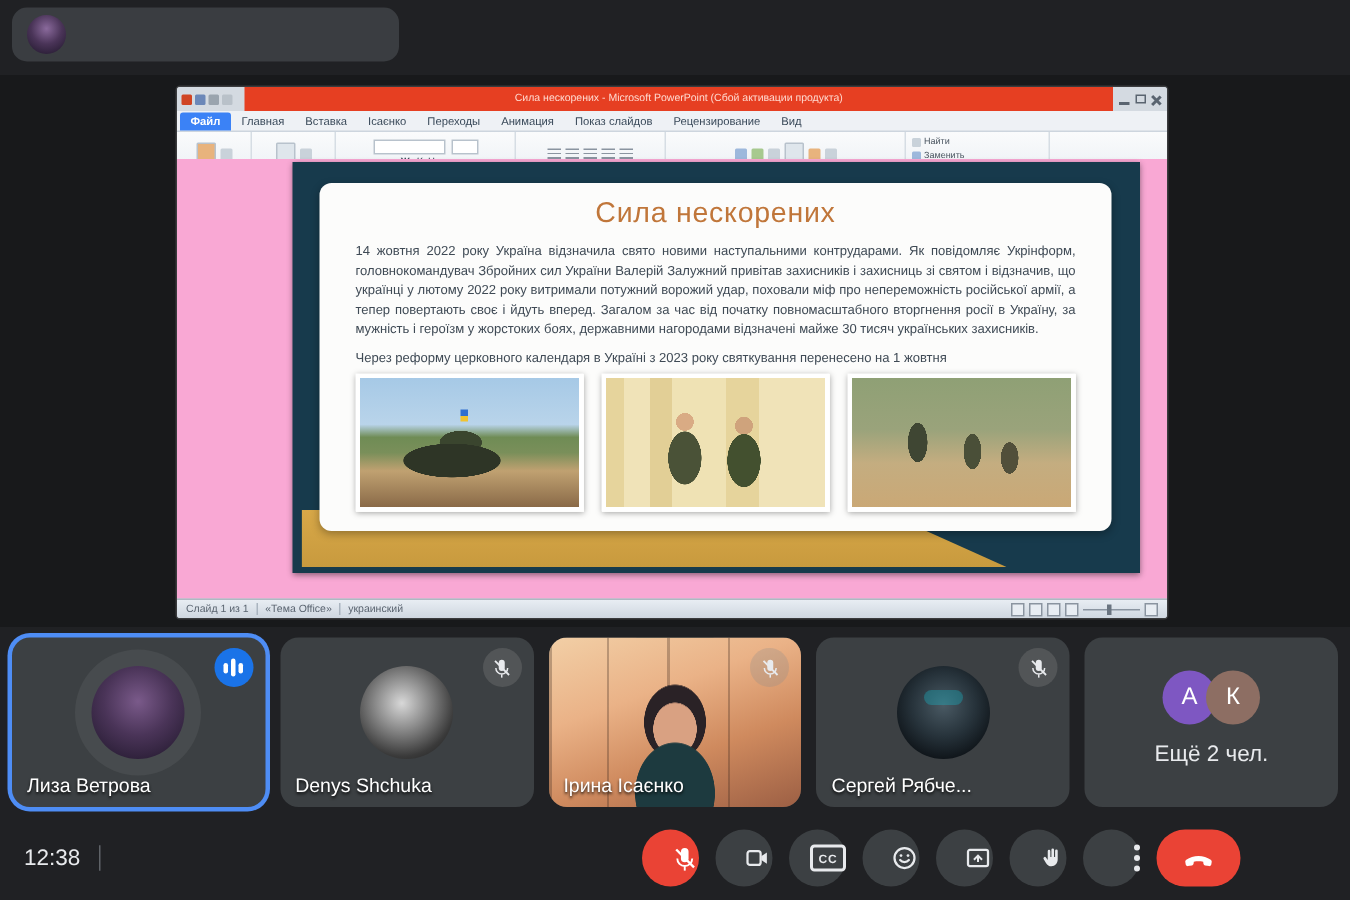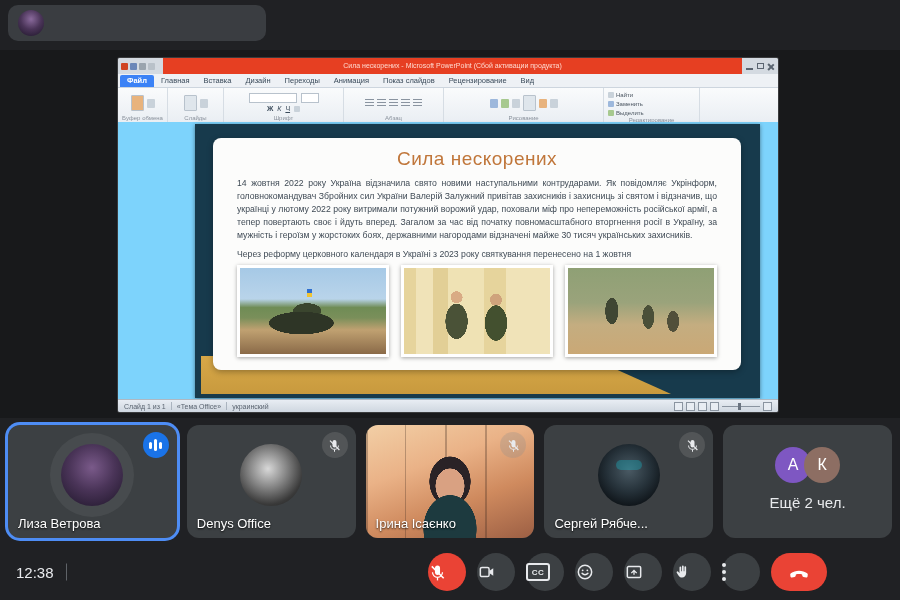--- a/index.html
+++ b/index.html
@@ -56,21 +56,21 @@
   .blob.green{background:#a7c98f;}
   .fontbox{width:46px;height:8px;background:#fff;border:1px solid #b8c2cc;}
   .fontrow{display:flex;gap:4px;align-items:center;}
   .fbtn{font-size:7px;color:#3a4a5a;line-height:8px;}
   .fbtn.b{font-weight:bold;} .fbtn.i{font-style:italic;} .fbtn.u{text-decoration:underline;}
   .alignicon{width:9px;height:8px;background:repeating-linear-gradient(180deg,#8a94a0 0 1px,transparent 1px 3px);}
   .editrow{display:flex;align-items:center;gap:2px;font-size:6px;color:#4a5560;line-height:8px;white-space:nowrap;}
   .editrow .blob{width:6px;height:6px;}
   .editcol{flex:1;display:flex;flex-direction:column;justify-content:center;gap:1px;}
 
-  .pp-workarea{position:absolute;left:0;top:64px;width:720px;bottom:13px;background:#7dd3fc;}
+  .pp-workarea{position:absolute;left:0;top:48px;width:720px;bottom:13px;background:#f9a8d4;}
   .pp-scrollbar{position:absolute;right:1px;top:2px;bottom:2px;width:8px;background:#d8dee5;
     border-left:1px solid #b8c0ca;}
   .pp-scrollthumb{position:absolute;top:2px;left:1px;width:5px;height:90px;background:#aab4bf;border-radius:3px;}
 
   .slide{position:absolute;left:77px;top:2px;width:565px;height:274px;
     background:#173a4c;box-shadow:0 1px 4px rgba(0,0,0,.45);}
   .slide-gold{position:absolute;left:6px;bottom:4px;width:470px;height:38px;
     background:linear-gradient(#d8a848,#c89a3e);
     clip-path:polygon(0 0,82% 0,100% 100%,0 100%);}
   .slide-card{position:absolute;left:18px;top:14px;width:528px;height:232px;
@@ -152,21 +152,21 @@
   .more-label{text-align:center;margin-top:11px;color:#e8eaed;font-size:15px;}
 
   
   .footer{position:absolute;left:0;bottom:0;width:900px;height:56px;}
   .foot-left{position:absolute;left:16px;top:50%;transform:translateY(-50%);
     display:flex;align-items:flex-end;gap:12px;color:#e8eaed;font-size:15px;font-weight:500;}
   .foot-div{width:1px;height:17px;background:#5f6368;}
   .controls{position:absolute;left:428px;top:50%;transform:translateY(-50%);
     display:flex;align-items:center;gap:11px;}
   .cbtn{width:38px;height:38px;border-radius:50%;background:#3c4043;
-    display:flex;align-items:center;justify-content:flex-start;}
+    display:flex;align-items:center;justify-content:flex-end;}
   .cbtn.red{background:#ea4335;}
   .endcall{width:56px;height:38px;border-radius:19px;background:#ea4335;
     display:flex;align-items:center;justify-content:center;}
   .ccbox{width:20px;height:14px;border:2px solid #e8eaed;border-radius:3px;
     color:#e8eaed;font-size:8px;font-weight:bold;letter-spacing:.5px;
     display:flex;align-items:center;justify-content:center;}
   .dots{display:flex;flex-direction:column;gap:3px;}
   .dots i{width:4px;height:4px;border-radius:50%;background:#e8eaed;}
 </style>
 </head>
@@ -193,21 +193,21 @@
           <span class="wb wb-min"></span>
           <span class="wb wb-max"></span>
           <span class="wb wb-close"></span>
         </div>
       </div>
 
       <div class="pp-tabs">
         <span class="pp-tab file">Файл</span>
         <span class="pp-tab">Главная</span>
         <span class="pp-tab">Вставка</span>
-        <span class="pp-tab">Дизайн</span>
+        <span class="pp-tab">Ісаєнко</span>
         <span class="pp-tab">Переходы</span>
         <span class="pp-tab">Анимация</span>
         <span class="pp-tab">Показ слайдов</span>
         <span class="pp-tab">Рецензирование</span>
         <span class="pp-tab">Вид</span>
       </div>
 
       <div class="pp-ribbon">
         <div class="rgroup" style="width:50px">
           <div class="ricons">
@@ -337,21 +337,21 @@
     <div class="tile">
       <div class="t-avatar av-denys"></div>
       <div class="micoff">
         <svg width="15" height="15" viewBox="0 0 24 24" fill="#e8eaed">
             <path d="M12 15a3.2 3.2 0 0 0 3.2-3.2V6.2a3.2 3.2 0 1 0-6.4 0v5.6A3.2 3.2 0 0 0 12 15z"></path>
             <path d="M17.5 11.8h1.6A7.1 7.1 0 0 1 12 18.9a7.1 7.1 0 0 1-7.1-7.1h1.6A5.5 5.5 0 0 0 12 17.3a5.5 5.5 0 0 0 5.5-5.5z"></path>
             <rect x="11.2" y="18.5" width="1.6" height="3.5"></rect>
             <path d="M4.1 4.9 5.5 3.5l15 15-1.4 1.4z"></path>
           </svg>
       </div>
-      <div class="tile-name">Denys Office</div>
+      <div class="tile-name">Denys Shchuka</div>
     </div>
 
     <div class="tile">
       <div class="video-iryna"></div>
       <div class="micoff">
         <svg width="15" height="15" viewBox="0 0 24 24" fill="#e8eaed">
             <path d="M12 15a3.2 3.2 0 0 0 3.2-3.2V6.2a3.2 3.2 0 1 0-6.4 0v5.6A3.2 3.2 0 0 0 12 15z"></path>
             <path d="M17.5 11.8h1.6A7.1 7.1 0 0 1 12 18.9a7.1 7.1 0 0 1-7.1-7.1h1.6A5.5 5.5 0 0 0 12 17.3a5.5 5.5 0 0 0 5.5-5.5z"></path>
             <rect x="11.2" y="18.5" width="1.6" height="3.5"></rect>
             <path d="M4.1 4.9 5.5 3.5l15 15-1.4 1.4z"></path>

